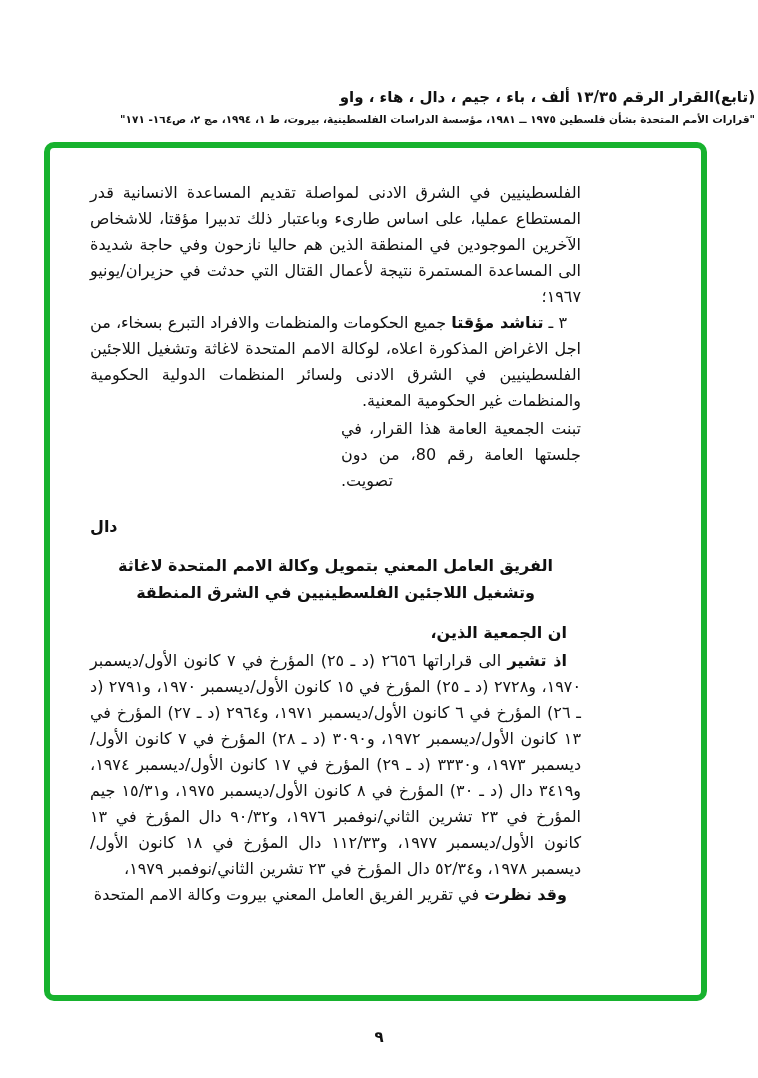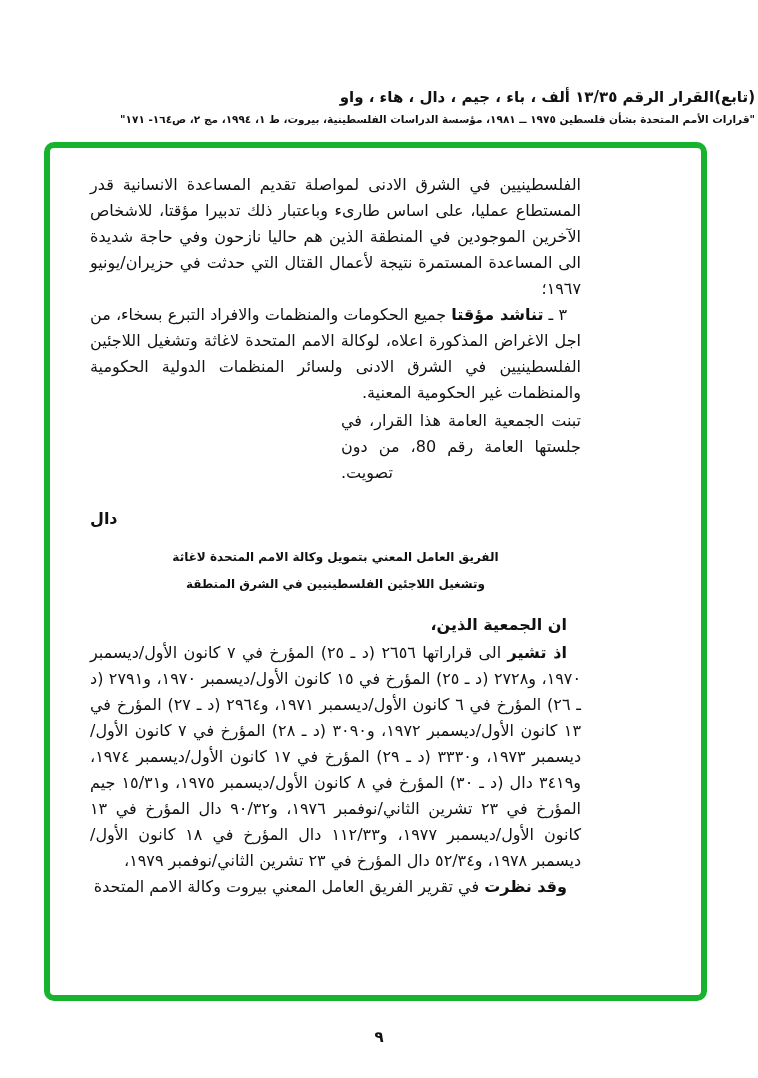--- a/index.html
+++ b/index.html
@@ -32,21 +32,21 @@
     position: absolute;
     left: 44px; top: 142px;
     width: 663px; height: 859px;
     box-sizing: border-box;
     border: 6px solid #17b22e;
     border-radius: 10px;
     overflow: hidden;
   }
   .content {
     direction: rtl;
-    padding: 24px 120px 0 40px;
+    padding: 32px 120px 0 40px;
     font-size: 16px;
     line-height: 26px;
     text-align: justify;
   }
   .content p { margin: 0; }
   .indent { text-indent: 14px; }
   .adoption {
     width: 240px;
     margin: 2px 0 6px;
     text-align: justify;
@@ -54,21 +54,21 @@
   }
   .section-letter {
     text-align: left;
     font-weight: bold;
     font-size: 16px;
     margin: 20px 0 12px;
   }
   .section-title {
     text-align: center;
     font-weight: bold;
-    font-size: 12px;
+    font-size: 16px;
     line-height: 27px;
   }
   .opening {
     font-weight: bold;
     text-indent: 14px;
     margin-top: 14px !important;
     margin-bottom: 2px !important;
   }
   .page-number {
     position: absolute;

